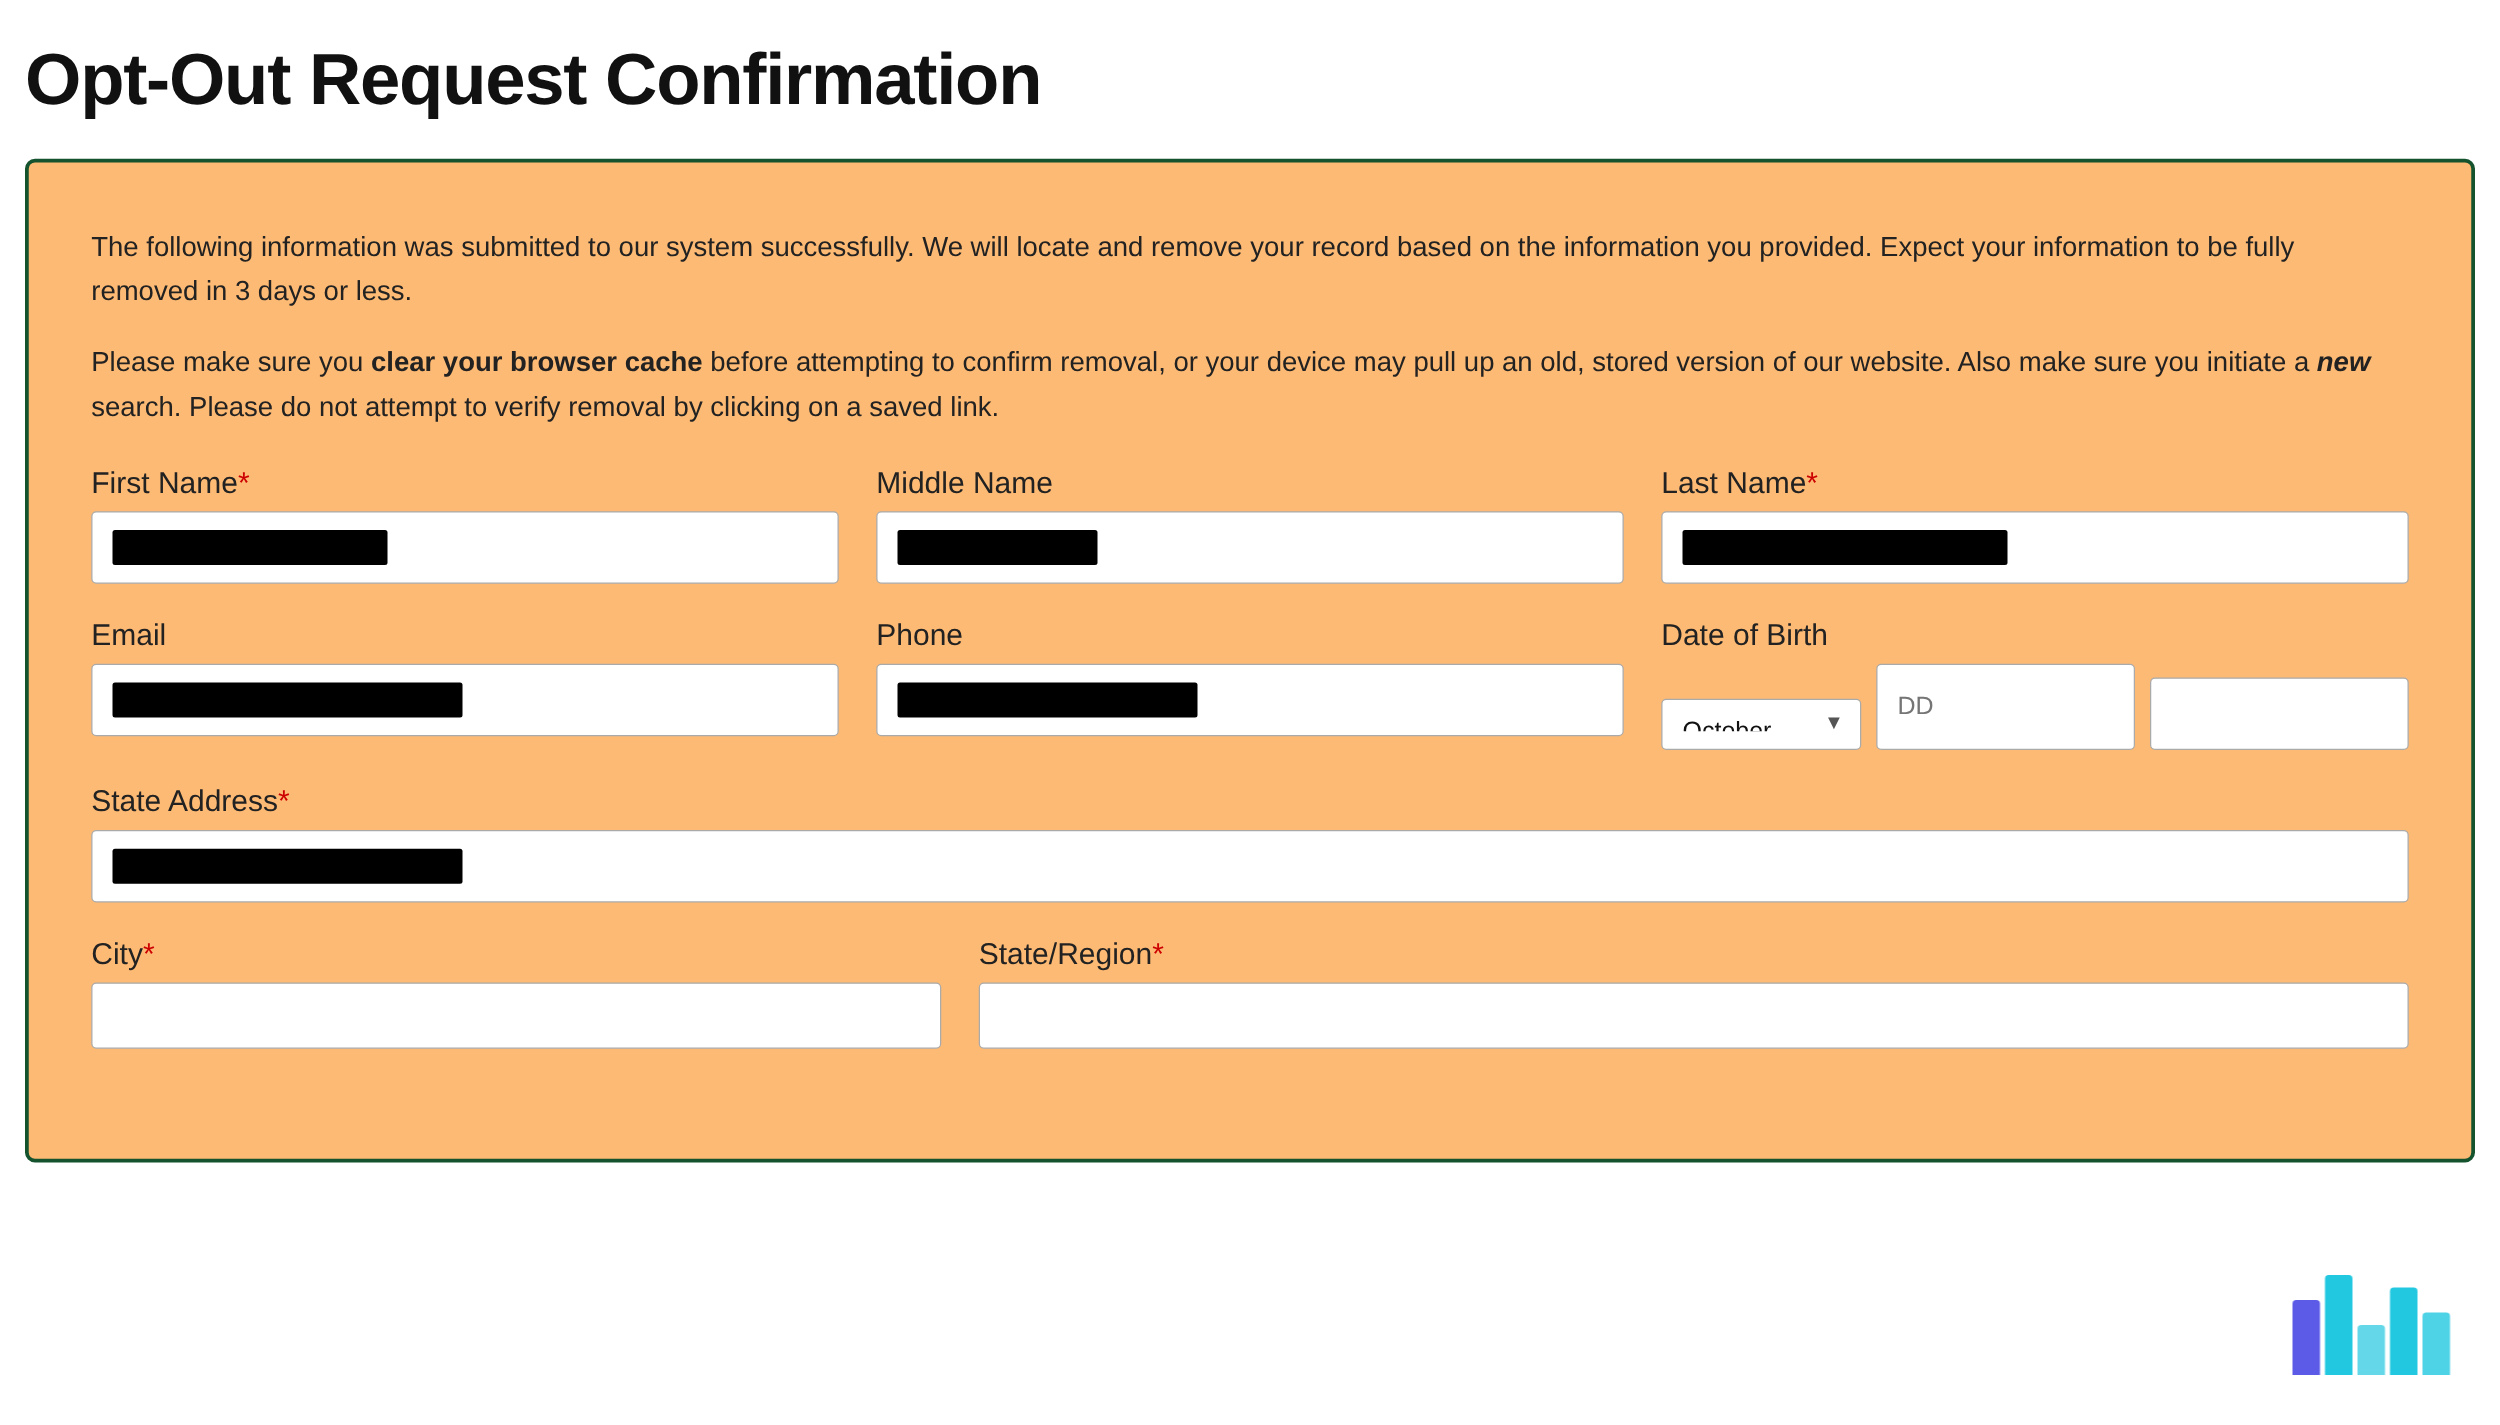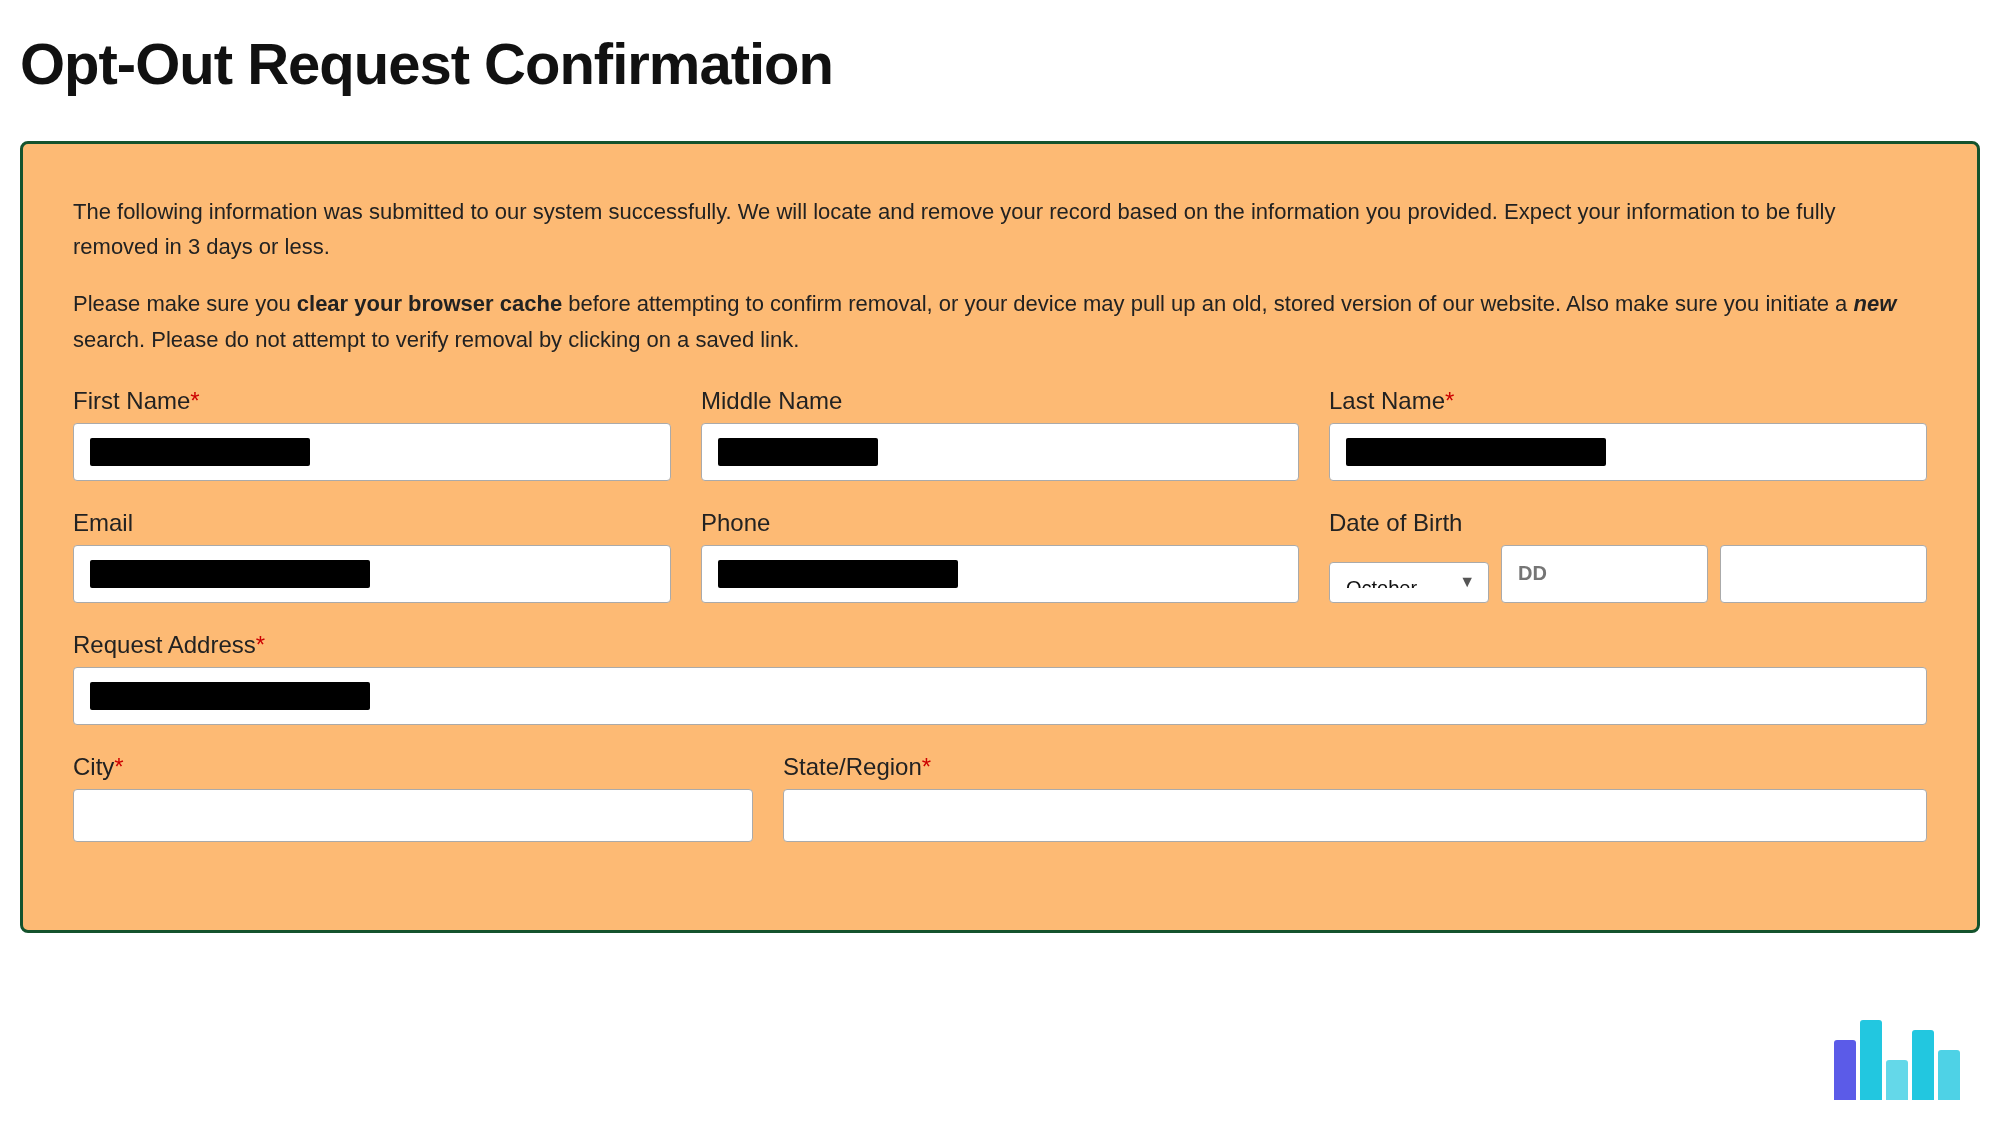--- a/index.html
+++ b/index.html
@@ -14,21 +14,21 @@
       color: #111;
       padding: 30px 20px;
       min-height: 1140px;
       width: 2000px;
     }
 
     h1 {
       font-size: 58px;
       font-weight: 800;
       color: #111;
-      margin-bottom: 44px;
+      margin-bottom: 30px;
       letter-spacing: -1px;
     }
 
     .form-card {
       border: 3px solid #14532d;
       border-radius: 8px;
       padding: 50px 50px 60px 50px;
       background: #fdba74;
     }
 
@@ -140,26 +140,25 @@
       pointer-events: none;
       font-size: 16px;
       color: #555;
     }
 
     .dob-input {
       border: 1px solid #aaa;
       border-radius: 4px;
       font-size: 20px;
       padding: 14px 16px;
-      height: 58px;
+      height: 69px;
       width: 110px;
       color: #555;
       background: #fff;
       outline: none;
-      font-weight: bold;
     }
 
     .dob-year-input {
       border: 1px solid #aaa;
       border-radius: 4px;
       font-size: 20px;
       padding: 14px 16px;
       height: 58px;
       width: 130px;
       color: #111;
@@ -298,21 +297,21 @@
           </div>
           <input type="text" class="dob-input" placeholder="DD" style="">
           <input type="text" class="dob-year-input" style="">
         </div>
       </div>
     </div>
 
     <div class="form-row">
       <div class="form-group full-width">
         <label>
-          <span>Request Address</span><span class="required">*</span>
+          <span>State Address</span><span class="required">*</span>
         </label>
         <div class="input-redacted" style="width: 100%;">
           <span class="redacted-bar" style="width: 280px;"></span>
         </div>
       </div>
     </div>
 
     <div class="city-state-row">
       <div class="form-group city-group">
         <label>

